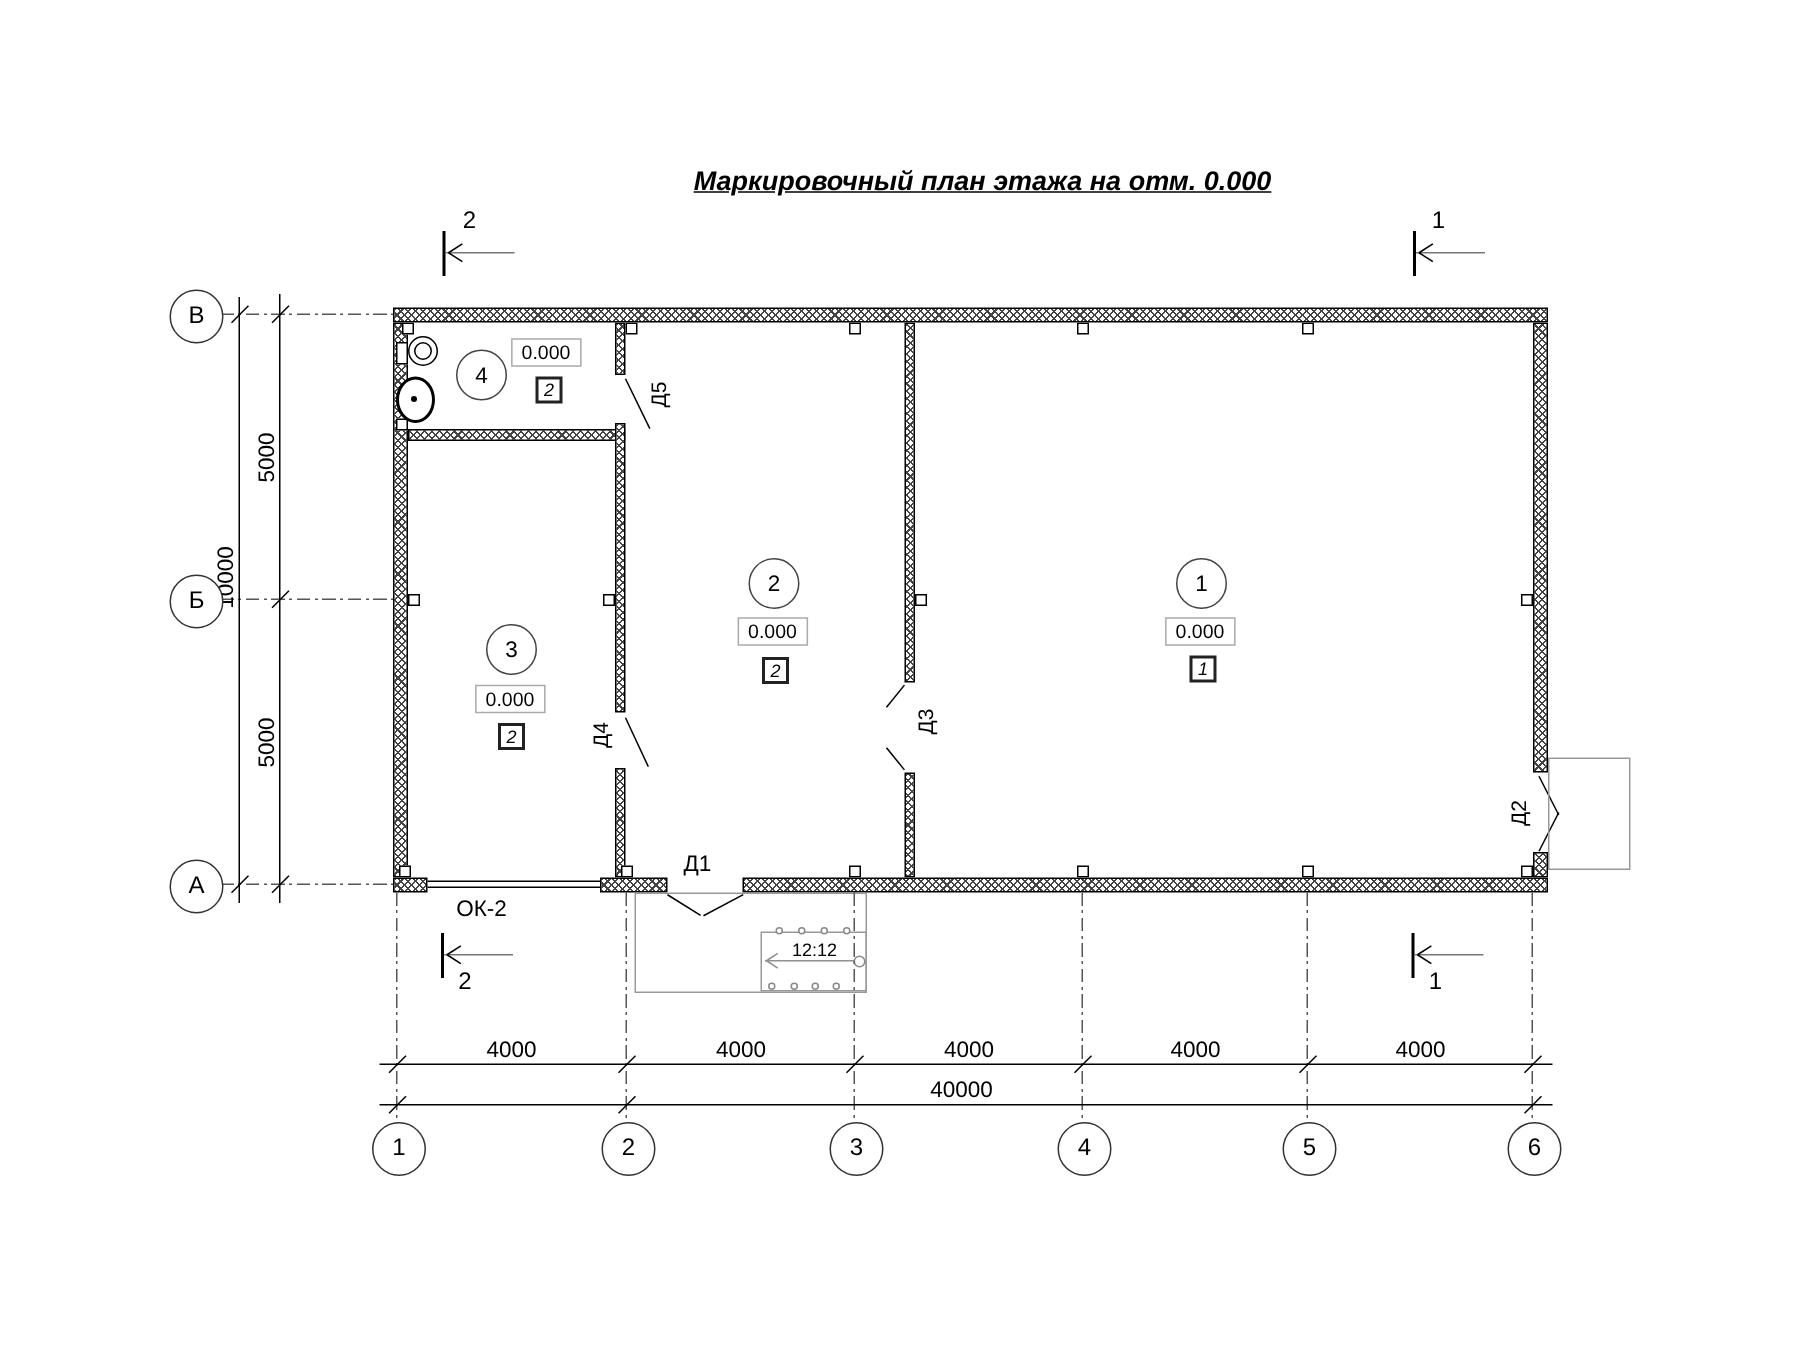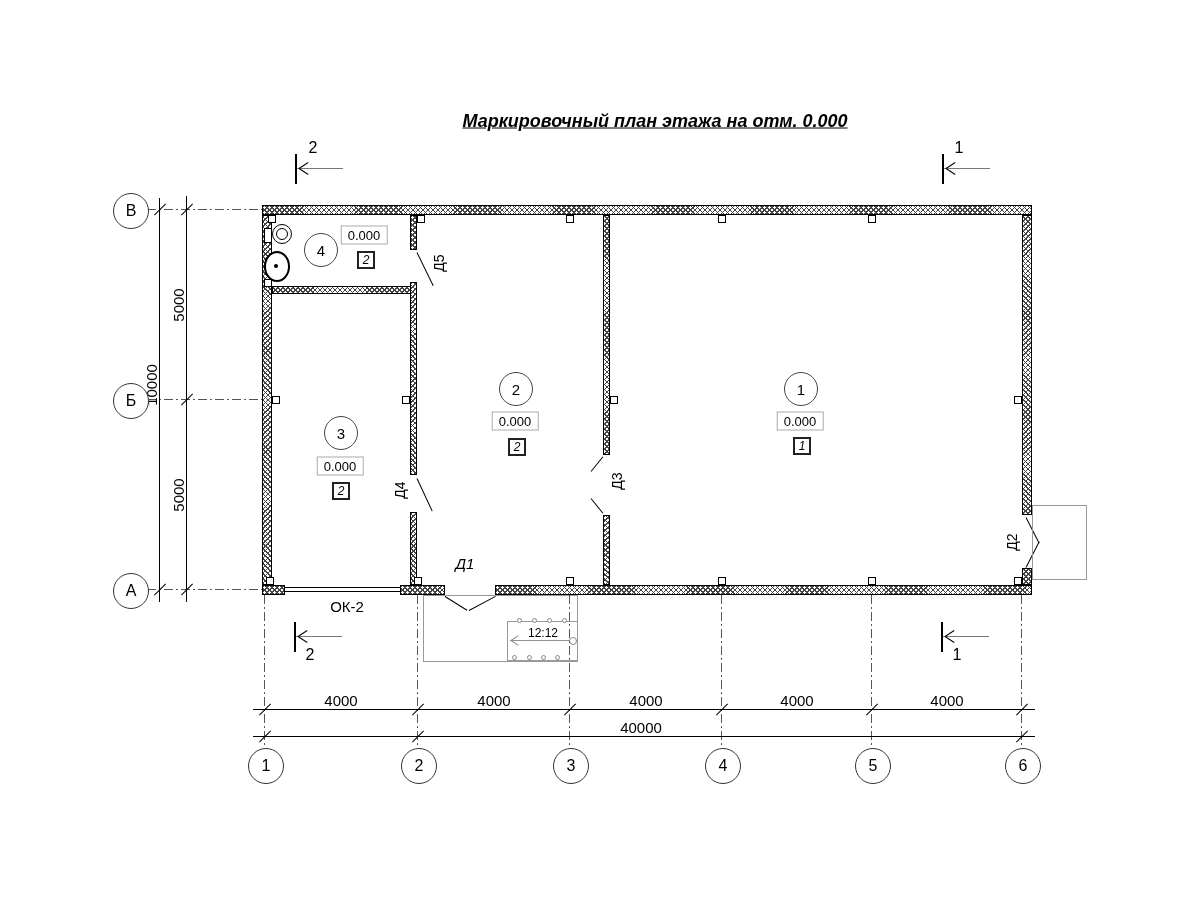--- a/index.html
+++ b/index.html
@@ -59,21 +59,21 @@
 
   <div class="wall" style="left:272px;top:286px;width:145px;height:8px;"></div>
   <div class="wall" style="left:410px;top:215px;width:7px;height:35px;"></div>
   <div class="wall" style="left:410px;top:282px;width:7px;height:193px;"></div>
   <div class="wall" style="left:410px;top:512px;width:7px;height:73px;"></div>
   <div class="wall" style="left:603px;top:215px;width:7px;height:240px;"></div>
   <div class="wall" style="left:603px;top:515px;width:7px;height:70px;"></div>
 
   <div class="hline" style="left:285px;top:587px;width:115px;"></div>
   <div class="hline" style="left:285px;top:591px;width:115px;"></div>
-  <div class="abs ctr" style="left:347px;top:606px;font-size:15px;">ОК-2</div>
+  <div class="abs ctr" style="left:321px;top:606px;font-size:15px;">ОК-2</div>
 
   <div class="pil" style="left:268px;top:215px;"></div>
   <div class="pil" style="left:417px;top:215px;"></div>
   <div class="pil" style="left:566px;top:215px;"></div>
   <div class="pil" style="left:718px;top:215px;"></div>
   <div class="pil" style="left:868px;top:215px;"></div>
   <div class="pil" style="left:266px;top:577px;"></div>
   <div class="pil" style="left:414px;top:577px;"></div>
   <div class="pil" style="left:566px;top:577px;"></div>
   <div class="pil" style="left:718px;top:577px;"></div>
@@ -87,21 +87,21 @@
 
   <div class="leaf" style="left:417px;top:252px;width:37px;transform:rotate(64deg);"></div>
   <div class="leaf" style="left:417px;top:478px;width:36px;transform:rotate(65deg);"></div>
   <div class="leaf" style="left:591px;top:471px;width:19px;transform:rotate(-51deg);"></div>
   <div class="leaf" style="left:591px;top:498px;width:19px;transform:rotate(51deg);"></div>
   <div class="leaf" style="left:445px;top:596px;width:26px;transform:rotate(32deg);"></div>
   <div class="leaf" style="left:469px;top:610px;width:30px;transform:rotate(-28deg);"></div>
   <div class="leaf" style="left:1026px;top:517px;width:29px;transform:rotate(63deg);"></div>
   <div class="leaf" style="left:1026px;top:567px;width:29px;transform:rotate(-63deg);"></div>
 
-  <div class="dlabel ctr" style="left:465px;top:563px;font-size:15px;font-style:italic;">Д1</div>
+  <div class="dlabel ctr" style="left:465px;top:576px;font-size:15px;">Д1</div>
   <div class="dlabel vtext" style="left:1012px;top:542px;">Д2</div>
   <div class="dlabel vtext" style="left:617px;top:481px;">Д3</div>
   <div class="dlabel vtext" style="left:400px;top:490px;">Д4</div>
   <div class="dlabel vtext" style="left:439px;top:263px;">Д5</div>
 
   <div class="roomc" style="left:784px;top:372px;">
     <span>1</span>
     </div>
   <div class="elev ctr abs" style="left:800px;top:421px;">0.000</div>
   <div class="floorsq" style="left:793px;top:437px;">

